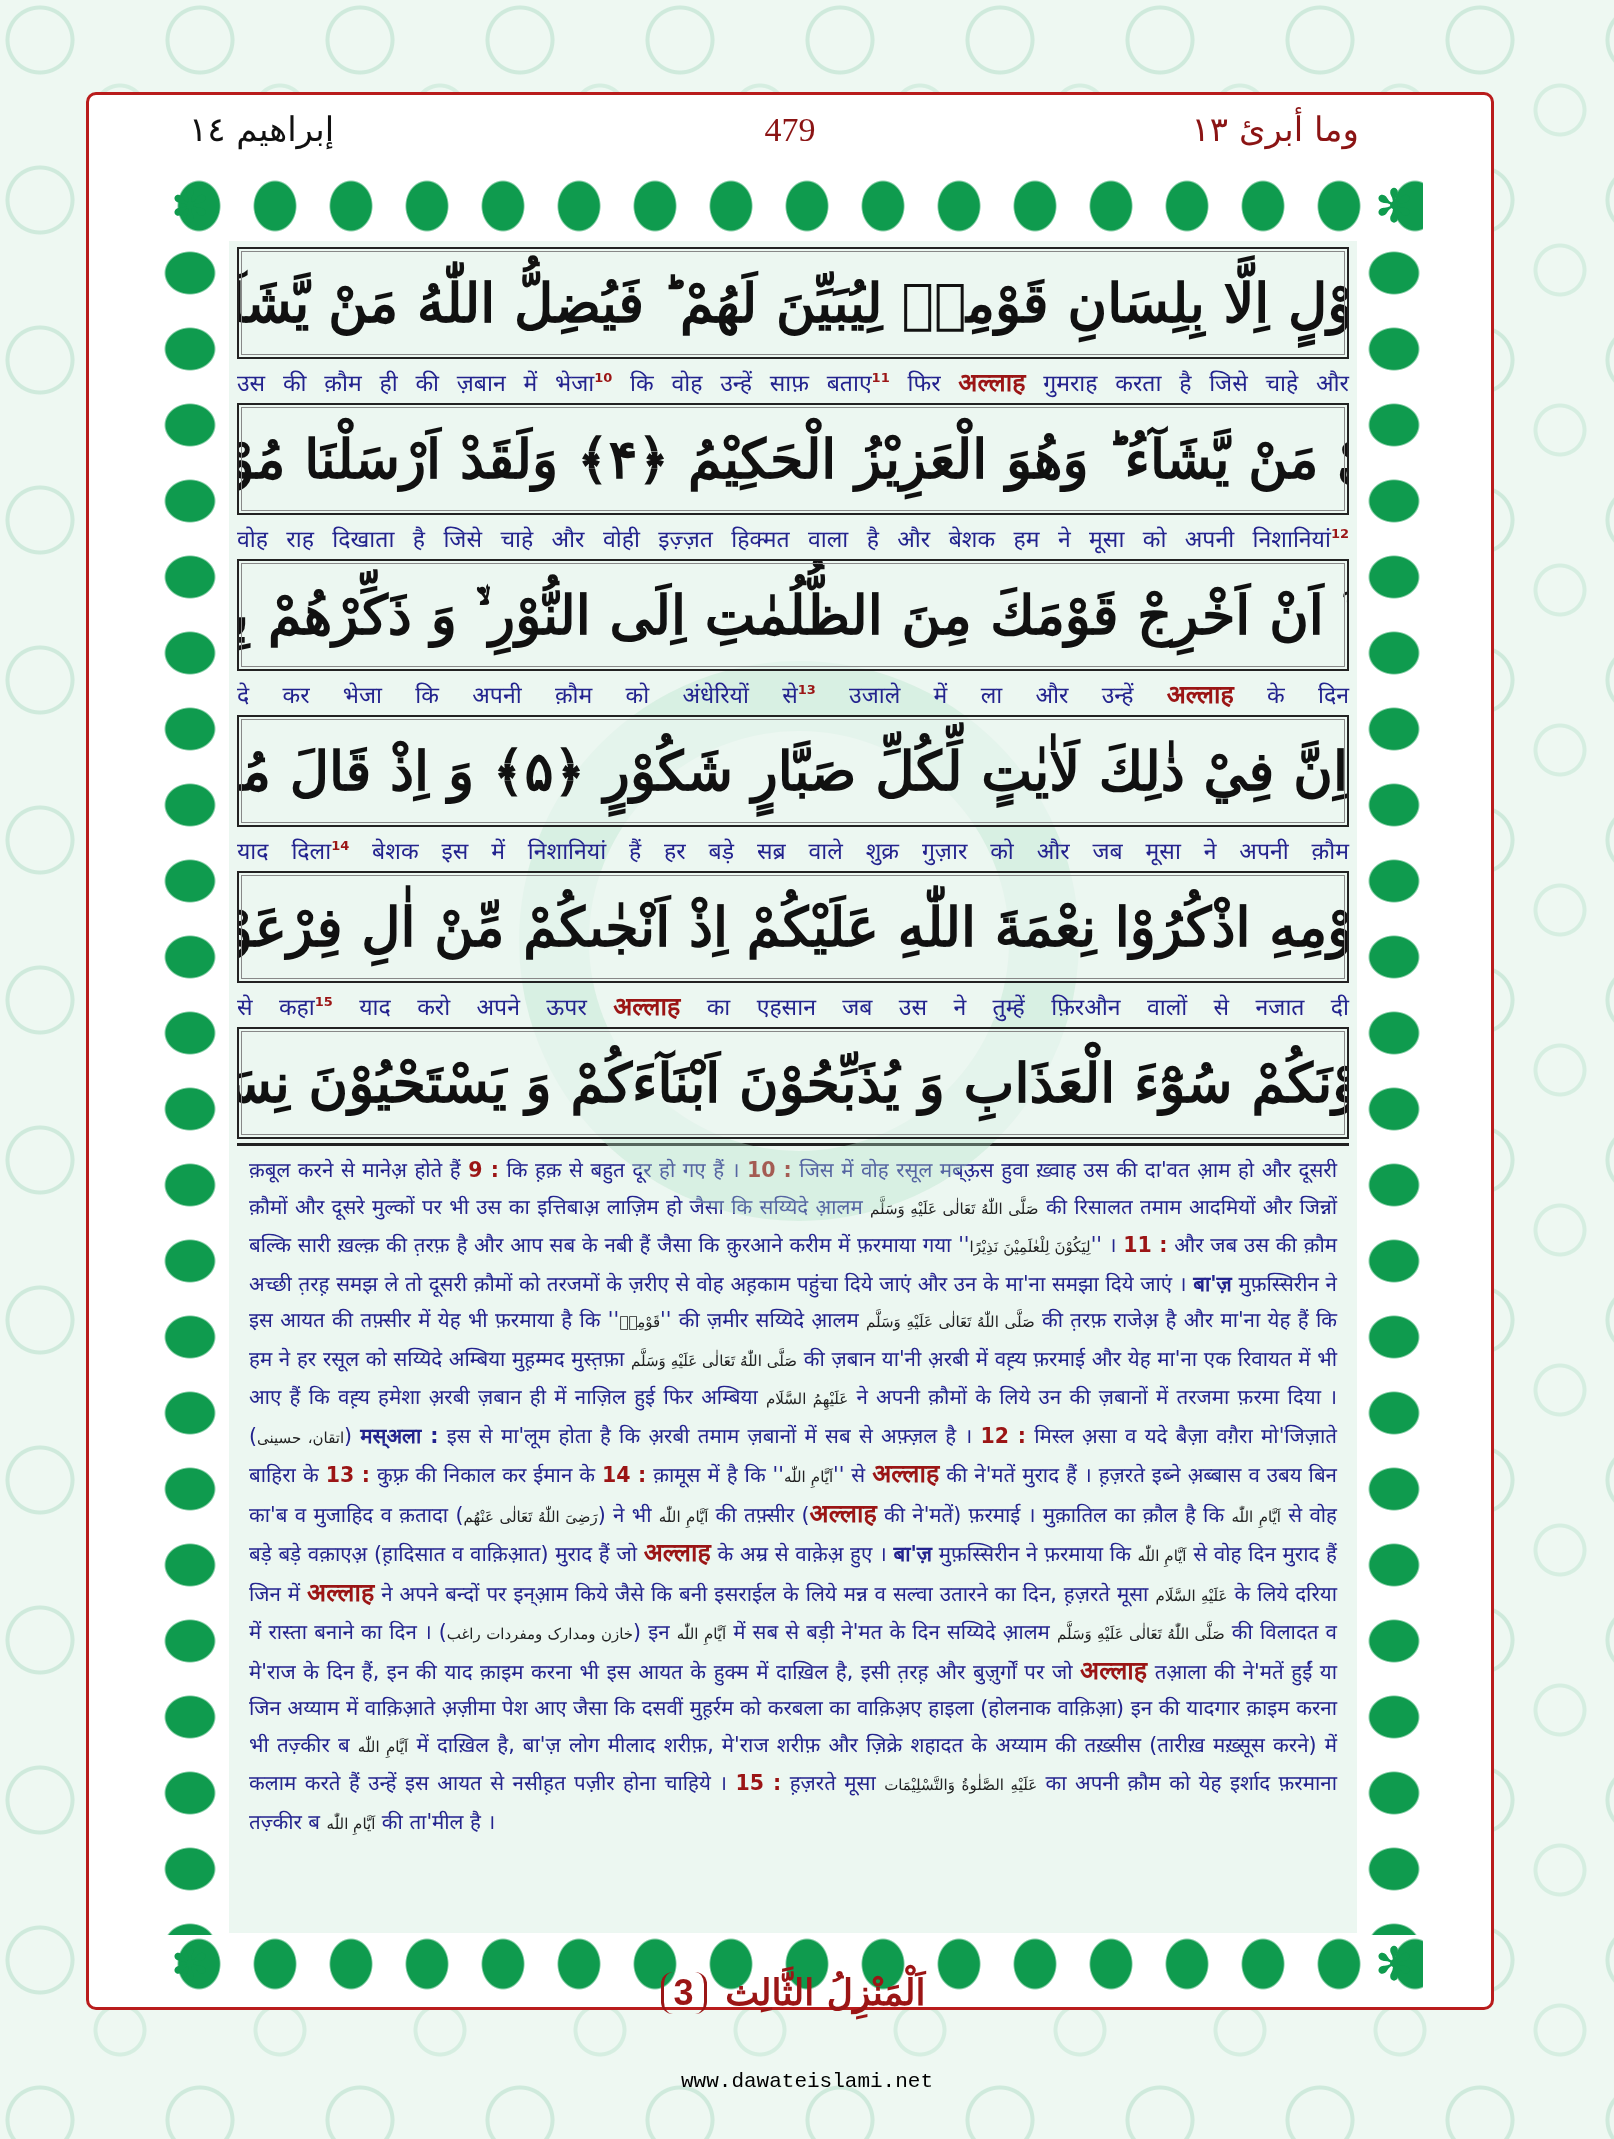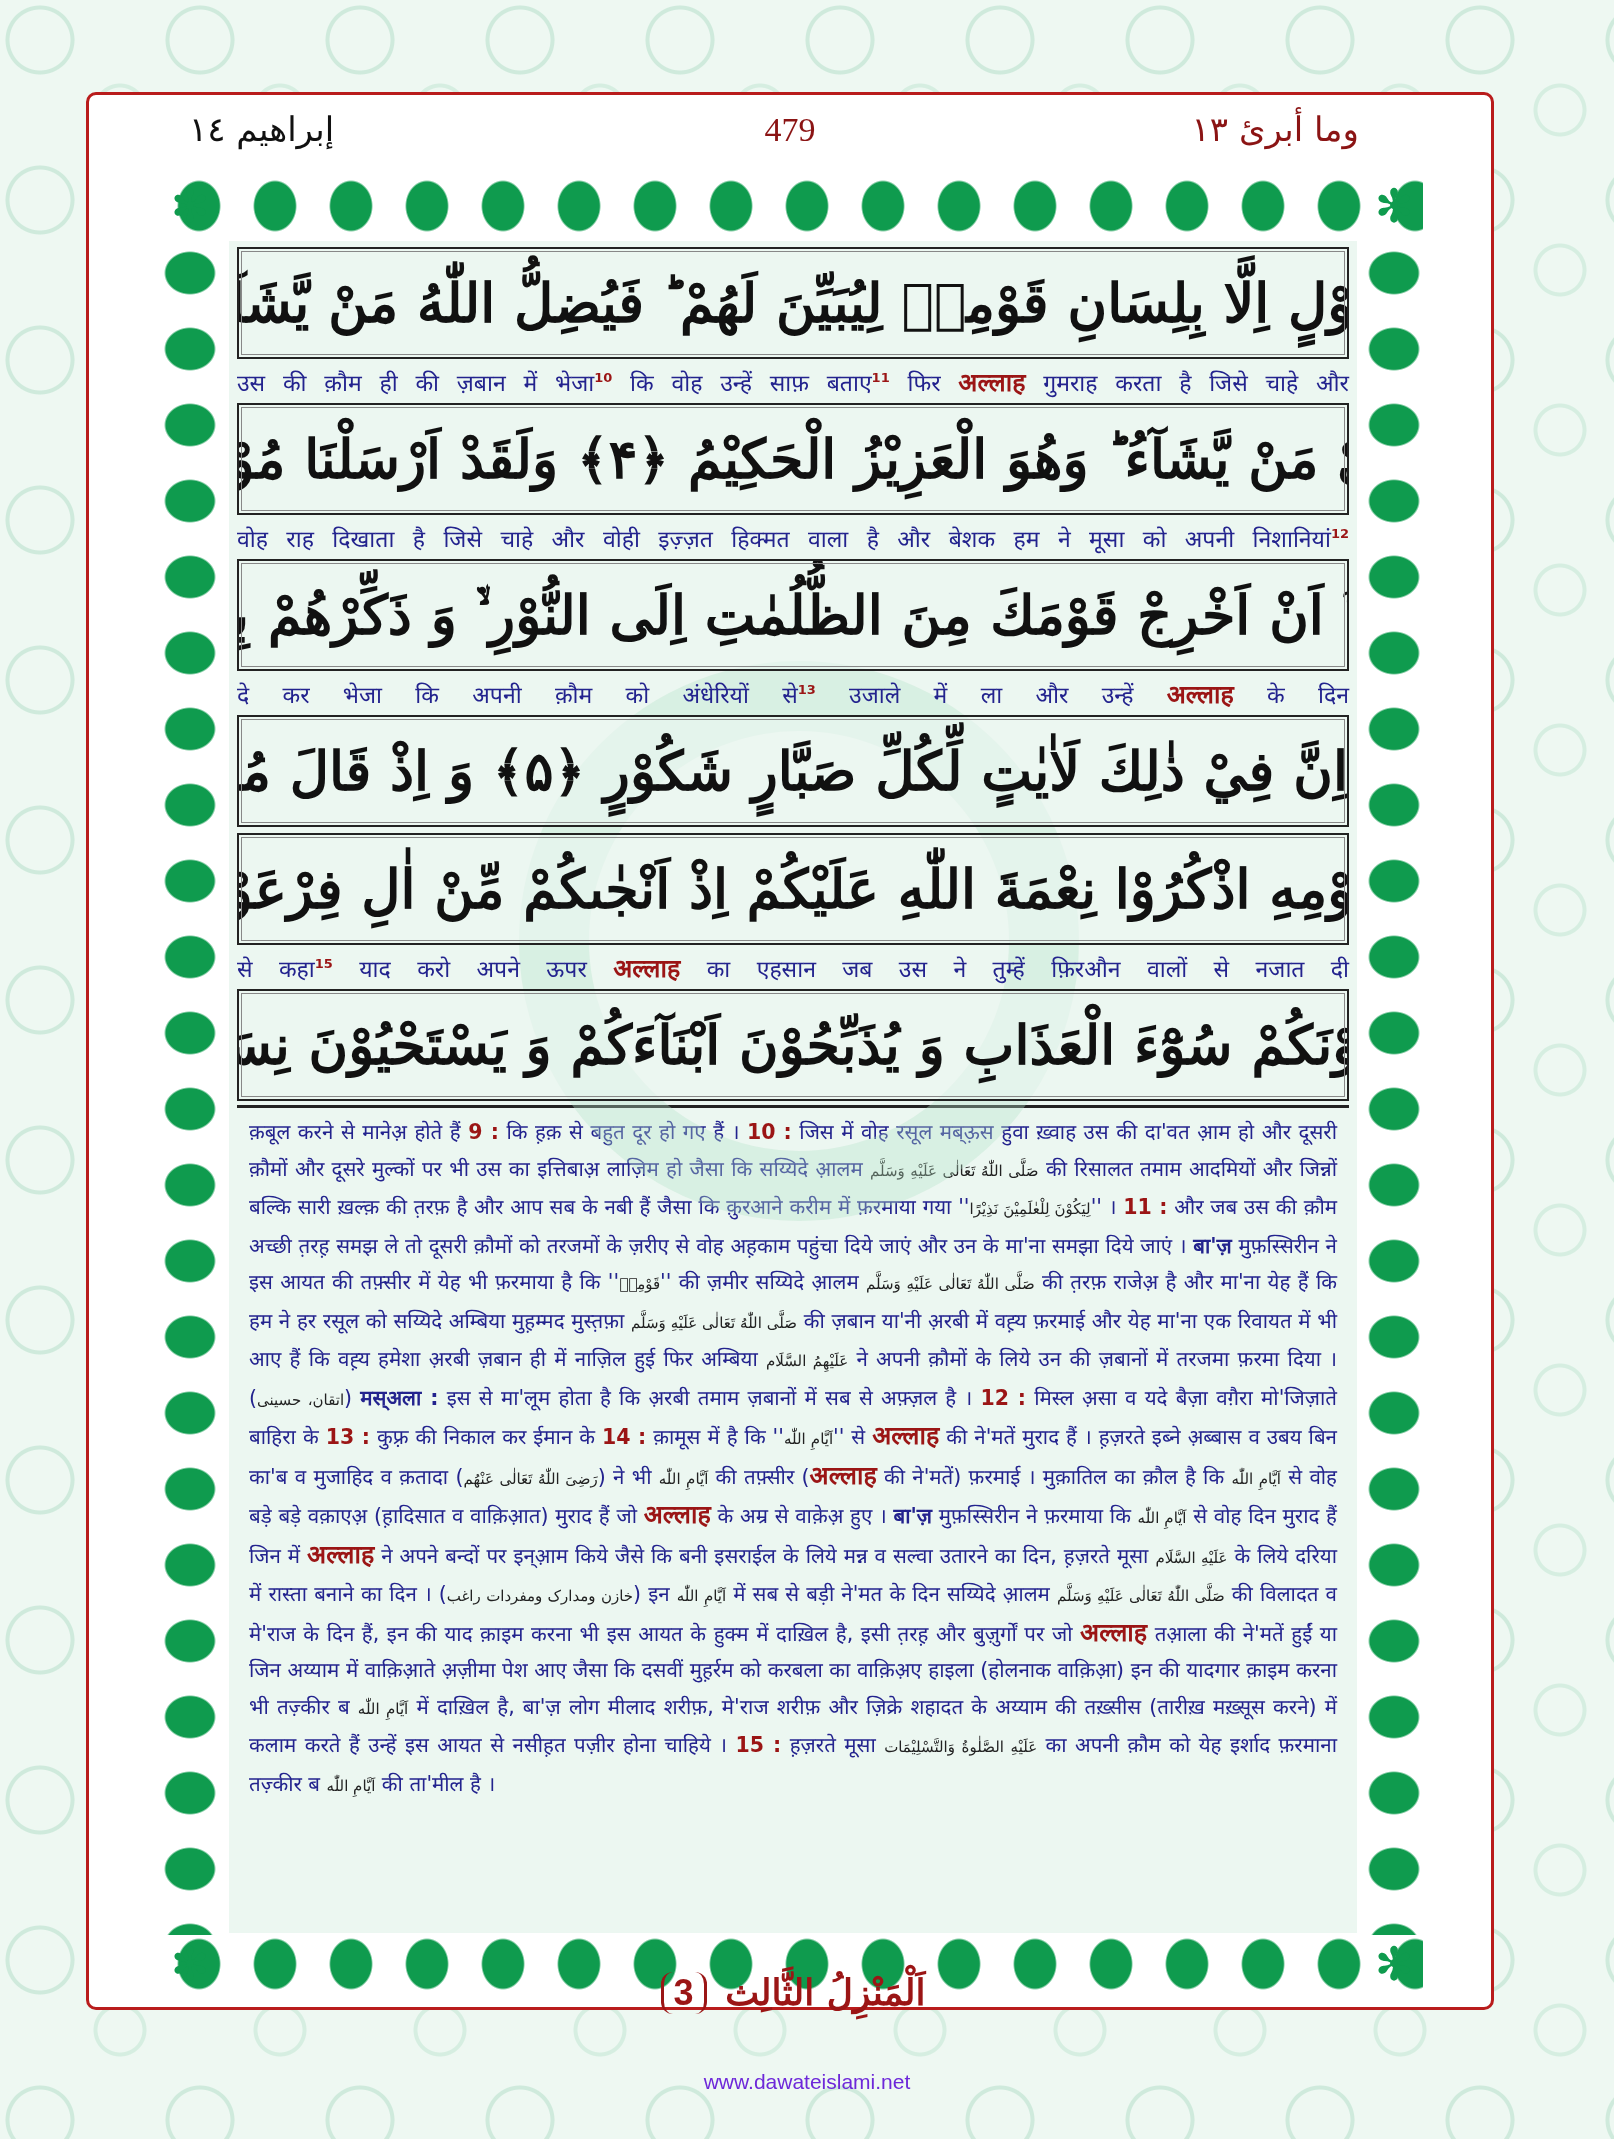--- a/index.html
+++ b/index.html
@@ -68,21 +68,21 @@
   .notes .ar { font-family:"DejaVu Serif", serif; font-size:15px; color:#222; direction:rtl; unicode-bidi:embed; }
   .notes .bold { font-weight:bold; }
 
   .footer-manzil {
     position:absolute; left:0; right:0; top:1902px; text-align:center;
     font-family:"DejaVu Serif", serif; font-size:36px; color:#9b1515; font-weight:bold; direction:rtl;
   }
   .footer-manzil .n { display:inline-block; border-left:3px solid #9b1515; border-right:3px solid #9b1515; border-radius:12px; padding:0 10px; margin:0 6px; font-family:"Liberation Sans", sans-serif; }
   .site {
     position:absolute; left:0; right:0; top:2070px; text-align:center;
-    font-family:Liberation Sans, sans-serif; font-size:21px; color:#6d28d9;
+    font-family:Liberation Mono, monospace; font-size:21px; color:#000000;
   }
 </style>
 </head>
 <body>
 
 <div class="bg-pattern"></div>
 
 <div class="page">
   <div class="header">
     <span class="hdr-left">إبراهيم ١٤</span>
@@ -116,20 +116,23 @@
           </div>
         </div>
         <div class="ayah-block">
           <div class="ayah-box">بِاٰيٰتِنَاۤ اَنْ اَخْرِجْ قَوْمَكَ مِنَ الظُّلُمٰتِ اِلَى النُّوْرِ ۙ۬ وَ ذَكِّرْهُمْ بِاَيّٰىمِ</div>
           <div class="trans">
             <span style="width: 100%; text-align: justify; text-align-last: justify; display: block;"><span>दे कर भेजा कि अपनी क़ौम को अंधेरियों से</span><span class="sup">13</span><span> उजाले में ला      और उन्हें </span><span class="allah">अल्लाह</span><span> के दिन</span></span>
           </div>
         </div>
         <div class="ayah-block">
           <div class="ayah-box">اللّٰهِ ؕ اِنَّ فِيْ ذٰلِكَ لَاٰيٰتٍ لِّكُلِّ صَبَّارٍ شَكُوْرٍ ﴿۵﴾ وَ اِذْ قَالَ مُوْسٰى</div>
+          <div class="trans">
+            <span style="width: 100%; text-align: justify; text-align-last: justify; display: block;"><span>याद दिला</span><span class="sup">14</span><span>    बेशक इस में निशानियां हैं हर बड़े सब्र वाले शुक्र गुज़ार को    और जब मूसा ने अपनी क़ौम</span></span>
+          </div>
         </div>
         <div class="ayah-block">
           <div class="ayah-box">لِقَوْمِهِ اذْكُرُوْا نِعْمَةَ اللّٰهِ عَلَيْكُمْ اِذْ اَنْجٰىكُمْ مِّنْ اٰلِ فِرْعَوْنَ</div>
           <div class="trans">
             <span style="width: 100%; text-align: justify; text-align-last: justify; display: block;"><span>से कहा</span><span class="sup">15</span><span> याद करो अपने ऊपर </span><span class="allah">अल्लाह</span><span> का एहसान जब उस ने तुम्हें फ़िरऔन वालों से नजात दी</span></span>
           </div>
         </div>
         <div class="ayah-block">
           <div class="ayah-box">يَسُوْمُوْنَكُمْ سُوْٓءَ الْعَذَابِ وَ يُذَبِّحُوْنَ اَبْنَآءَكُمْ وَ يَسْتَحْيُوْنَ نِسَآءَكُمْ ؕ</div>
         </div>

